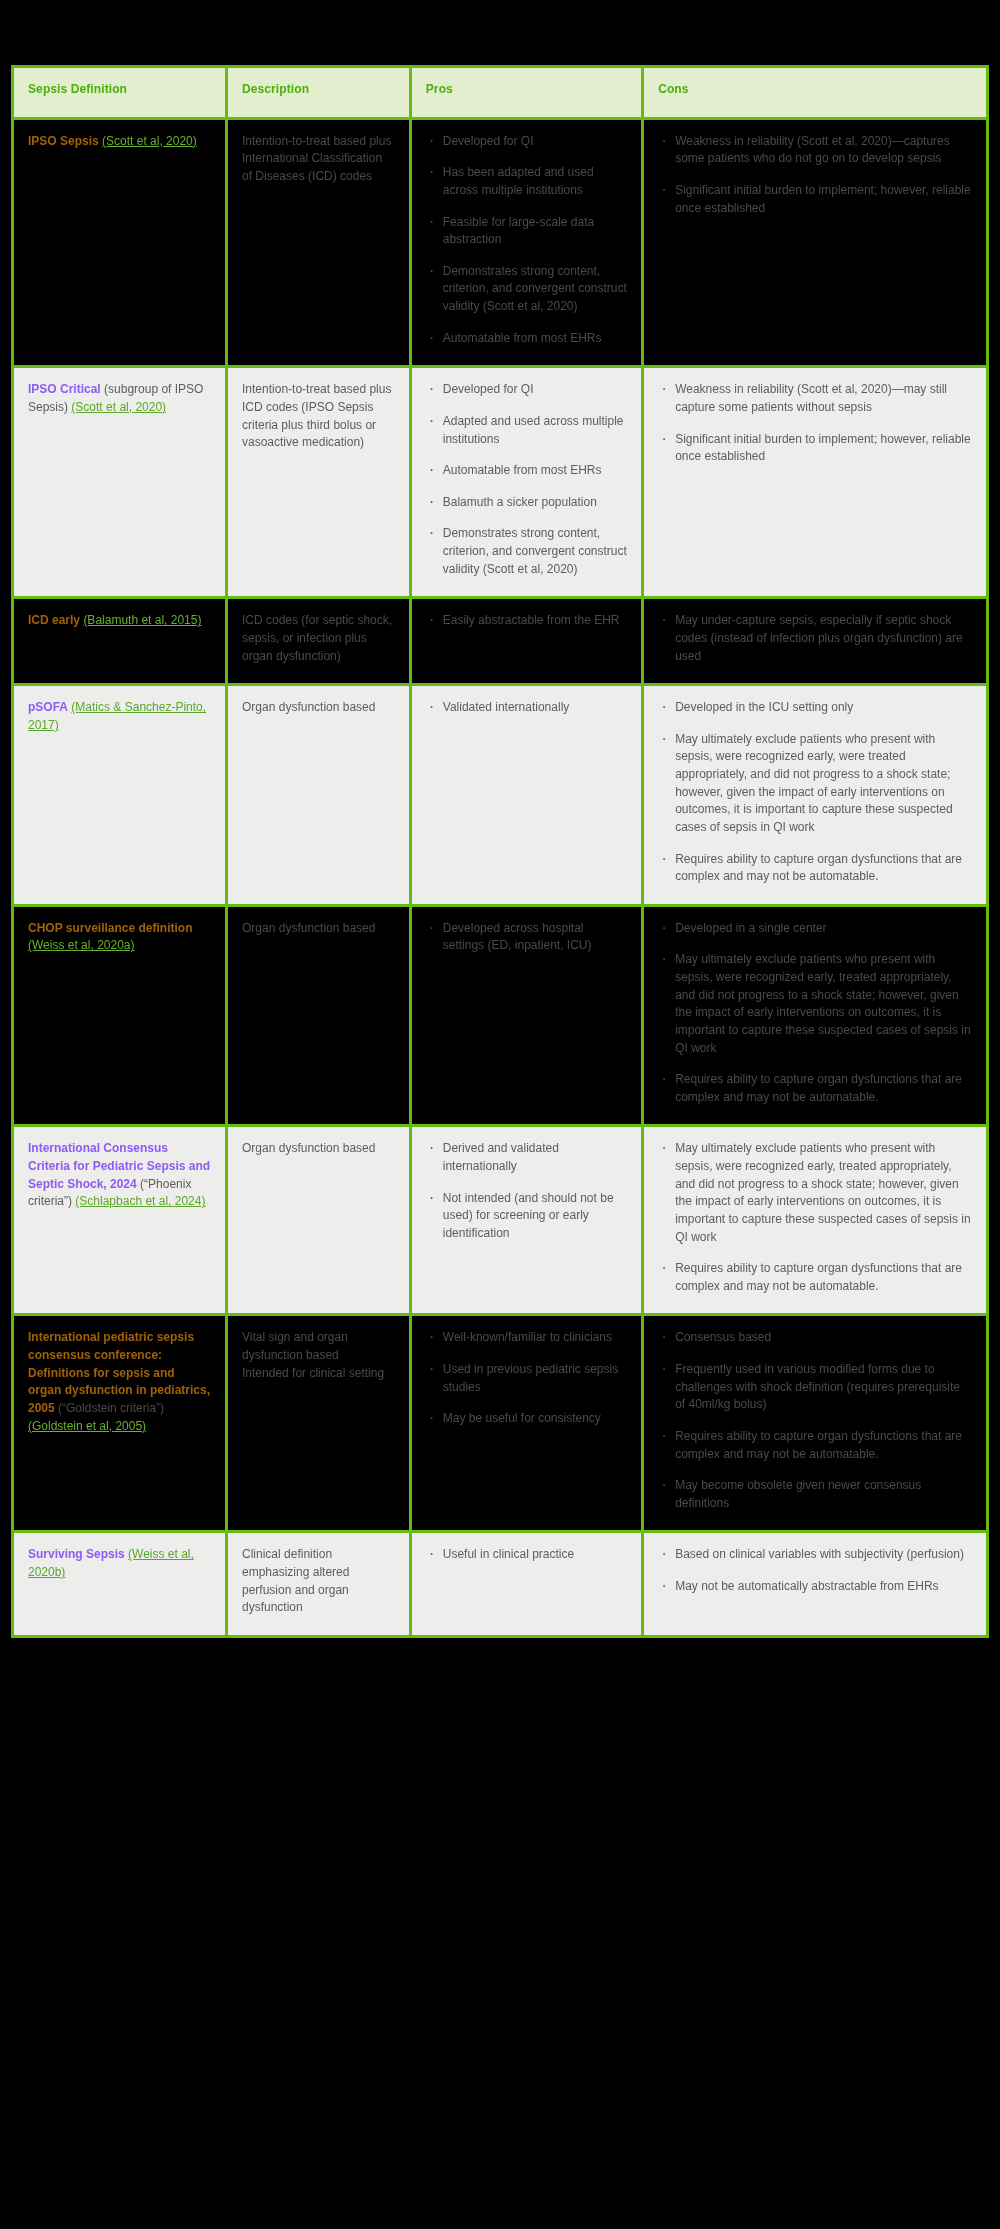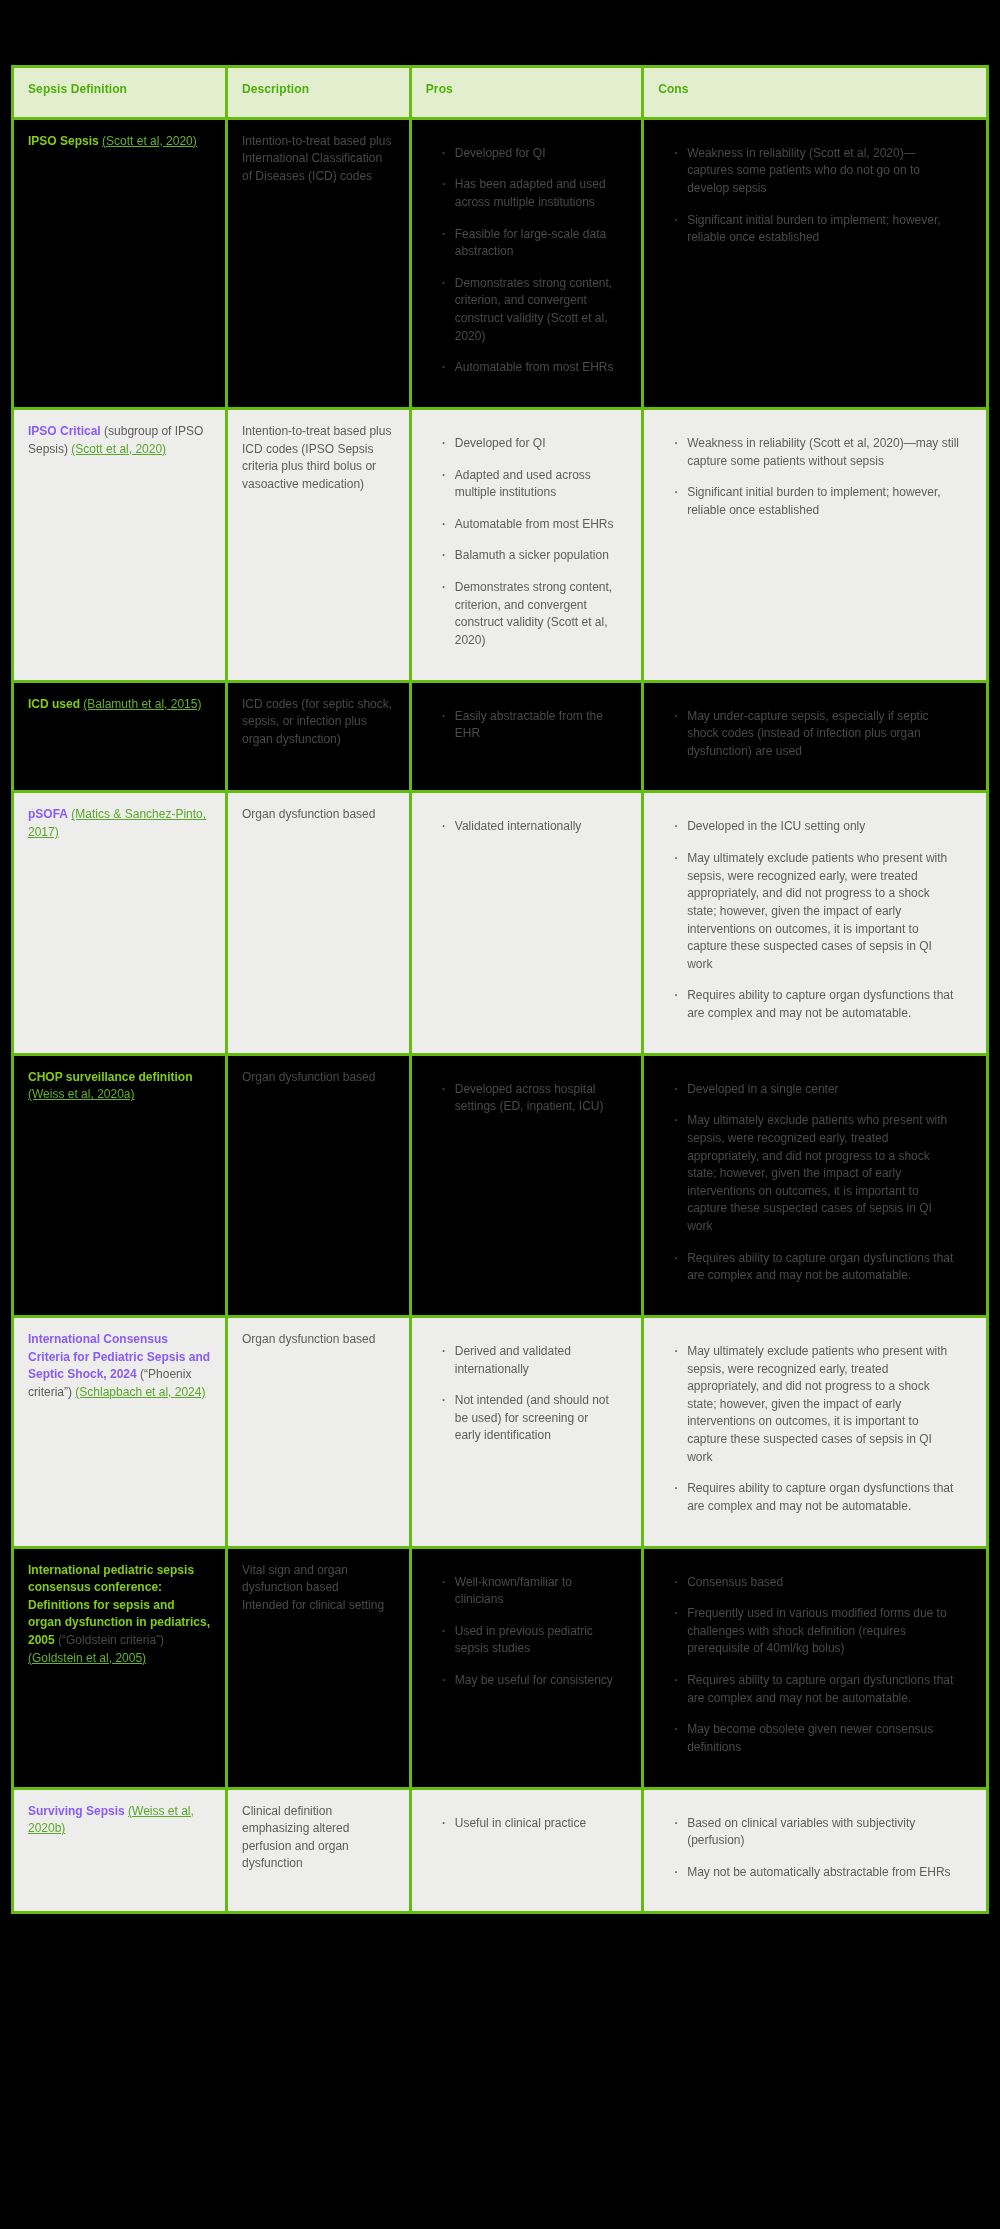--- a/index.html
+++ b/index.html
@@ -58,31 +58,31 @@
     color: #5d5d5d;
   }
   tr.row-light td .defname { color: #8b5cf6; }
   tr.row-light td a.cite { color: #5aa829; }
 
   
   tr.row-dark td {
     background: #000000;
     color: #4a4a4a;
   }
-  tr.row-dark td .defname { color: #84cc16; }
+  tr.row-dark td .defname { color: #a16207; }
   tr.row-dark td a.cite { color: #67b32a; }
 
   .defname {
     font-weight: bold;
   }
   a.cite {
     text-decoration: underline;
   }
   ul.bullets {
-    margin: 12px;
+    margin: 0;
     padding: 0;
     list-style: none;
   }
   ul.bullets li {
     position: relative;
     padding-left: 17px;
     margin-bottom: 14px;
   }
   ul.bullets li:last-child { margin-bottom: 0; }
   ul.bullets li::before {
@@ -153,21 +153,21 @@
               </ul>
             </td>
             <td>
               <ul class="bullets">
                 <li>Weakness in reliability (Scott et al, 2020)—may still capture some patients without sepsis</li>
                 <li>Significant initial burden to implement; however, reliable once established</li>
               </ul>
             </td>
           </tr>
           <tr class="row-dark">
-            <td><span class="defname">ICD used</span> <a class="cite" href="#">(Balamuth et al, 2015)</a></td>
+            <td><span class="defname">ICD early</span> <a class="cite" href="#">(Balamuth et al, 2015)</a></td>
             <td>
               <span class="desc-line">ICD codes (for septic shock, sepsis, or infection plus organ dysfunction)</span>
             </td>
             <td>
               <ul class="bullets">
                 <li>Easily abstractable from the EHR</li>
               </ul>
             </td>
             <td>
               <ul class="bullets">

